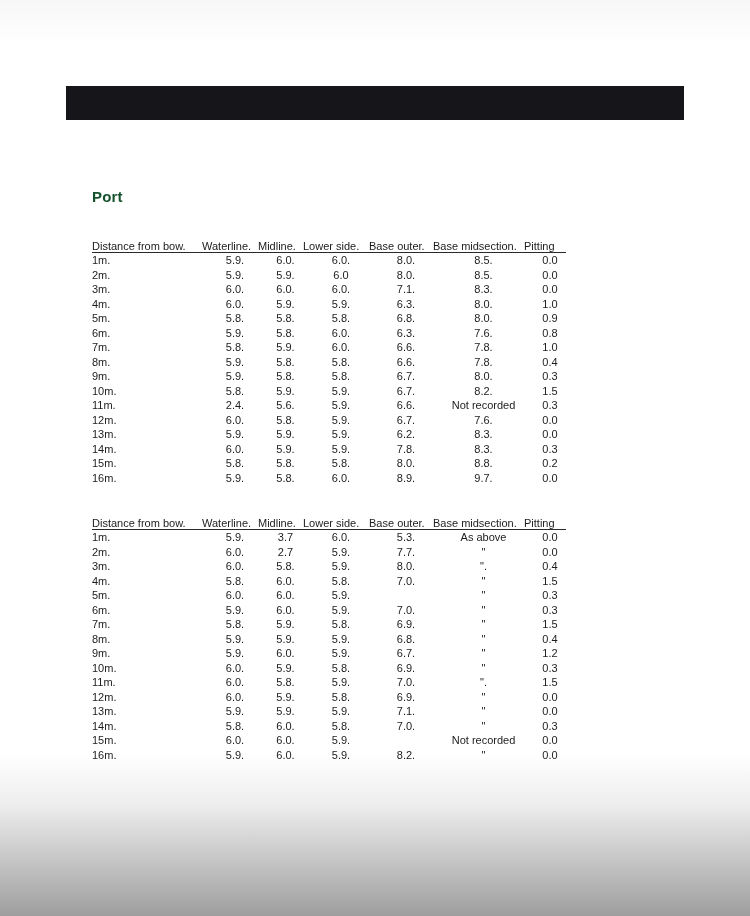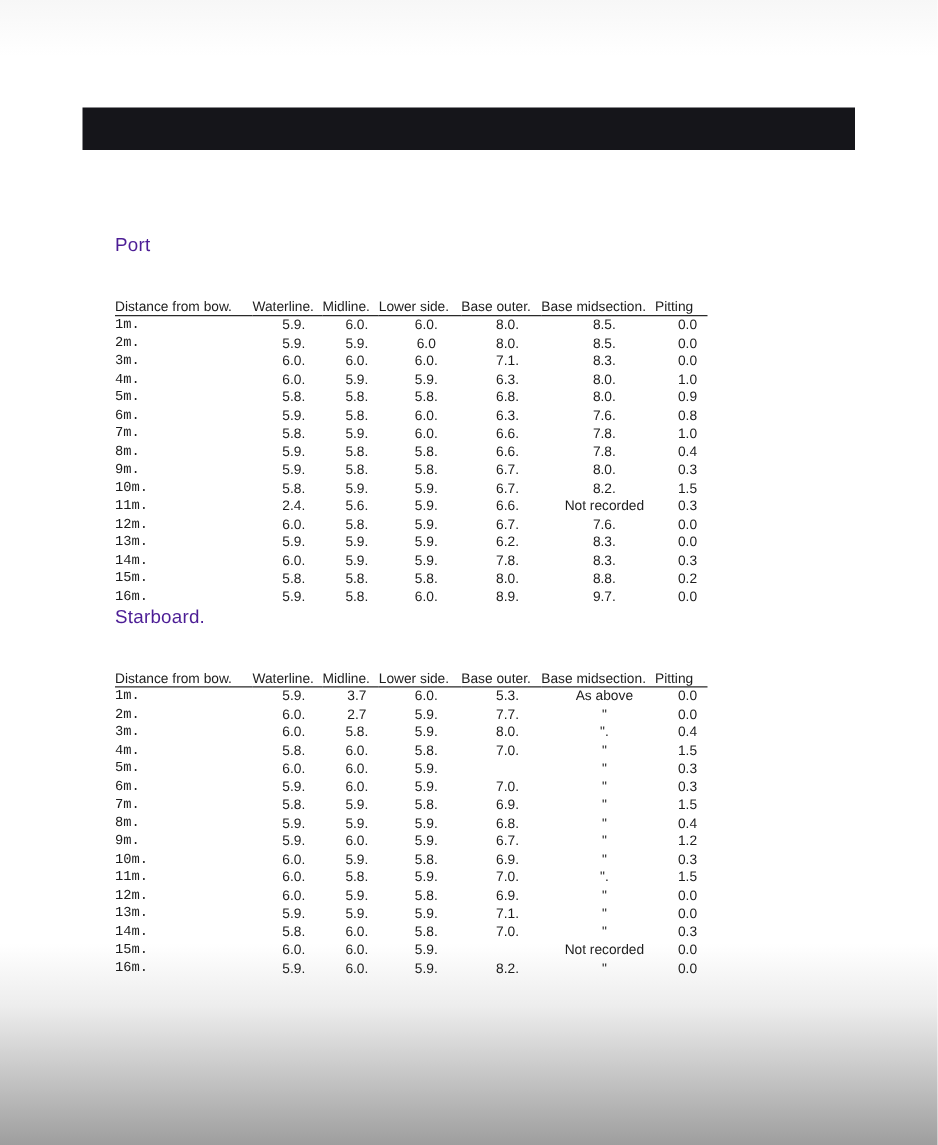--- a/index.html
+++ b/index.html
@@ -36,22 +36,22 @@
     left: 92px;
     width: 474px;
   }
   .table-section.port { top: 188px; }
   .table-section.starboard { top: 485px; }
 
   .heading {
     margin: 0 0 3px 0;
     font-size: 15px;
     line-height: 17px;
-    font-weight: normal;
-    color: #4c1d95;
+    font-weight: bold;
+    color: #14532d;
     letter-spacing: 0.2px;
   }
 
   .grid {
     display: grid;
     grid-template-columns: 110px 56px 45px 66px 64px 91px 42px;
   }
 
   .cell {
     font-size: 11px;
@@ -65,21 +65,21 @@
     line-height: 12px;
     border-bottom: 1px solid #2a2a2a;
     text-align: left;
     margin-top: 32px;
   }
 
   .row .cell {
     height: 14.5px;
     line-height: 14.5px;
   }
-  .row .c0 { text-align: left; font-family: Liberation Mono, monospace; }
+  .row .c0 { text-align: left; }
   .row .c1, .row .c2, .row .c3, .row .c4, .row .c5, .row .c6 {
     text-align: center;
     padding-left: 10px; 
   }
 </style>
 </head>
 <body>
 
 <div class="redaction-bar" style="background: rgb(21, 21, 26);"></div>
 
@@ -236,21 +236,20 @@
         <div class="cell c2">5.8.</div>
         <div class="cell c3">6.0.</div>
         <div class="cell c4">8.9.</div>
         <div class="cell c5">9.7.</div>
         <div class="cell c6">0.0</div>
       </div>
     </div>
 </section>
 
 <section class="table-section starboard">
-  <h2 class="heading">Starboard.</h2>
   <div class="grid header">
     <div class="cell c0">Distance from bow.</div>
     <div class="cell c1">Waterline.</div>
     <div class="cell c2">Midline.</div>
     <div class="cell c3">Lower side.</div>
     <div class="cell c4">Base outer.</div>
     <div class="cell c5">Base midsection.</div>
     <div class="cell c6">Pitting</div>
   </div>
   <div>

